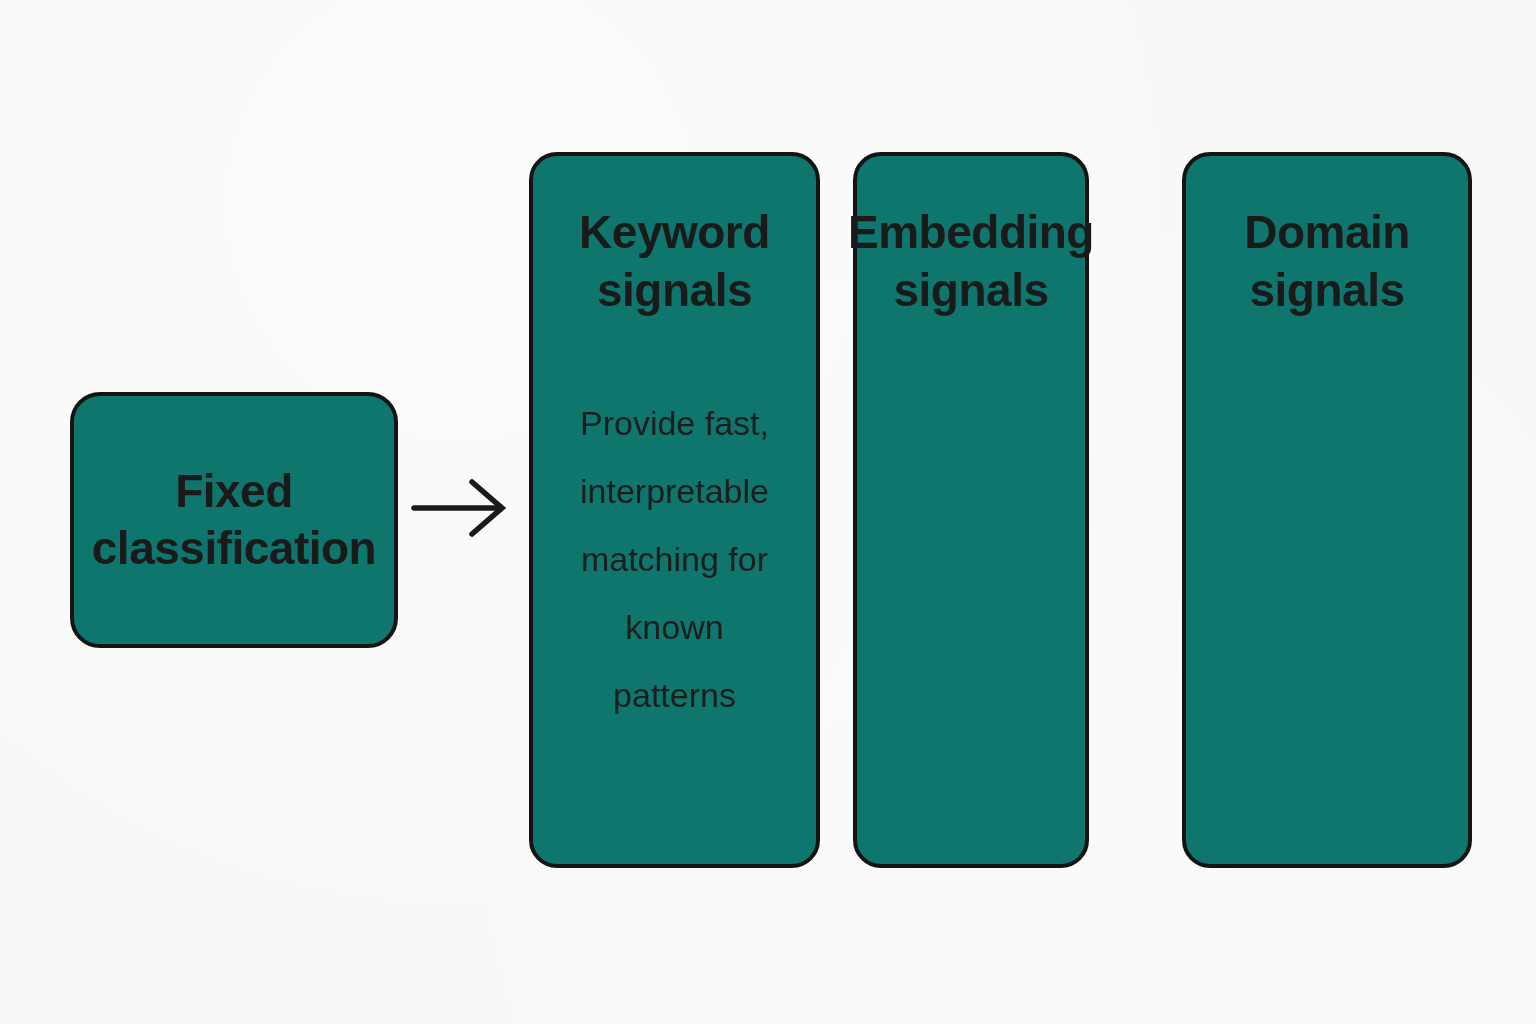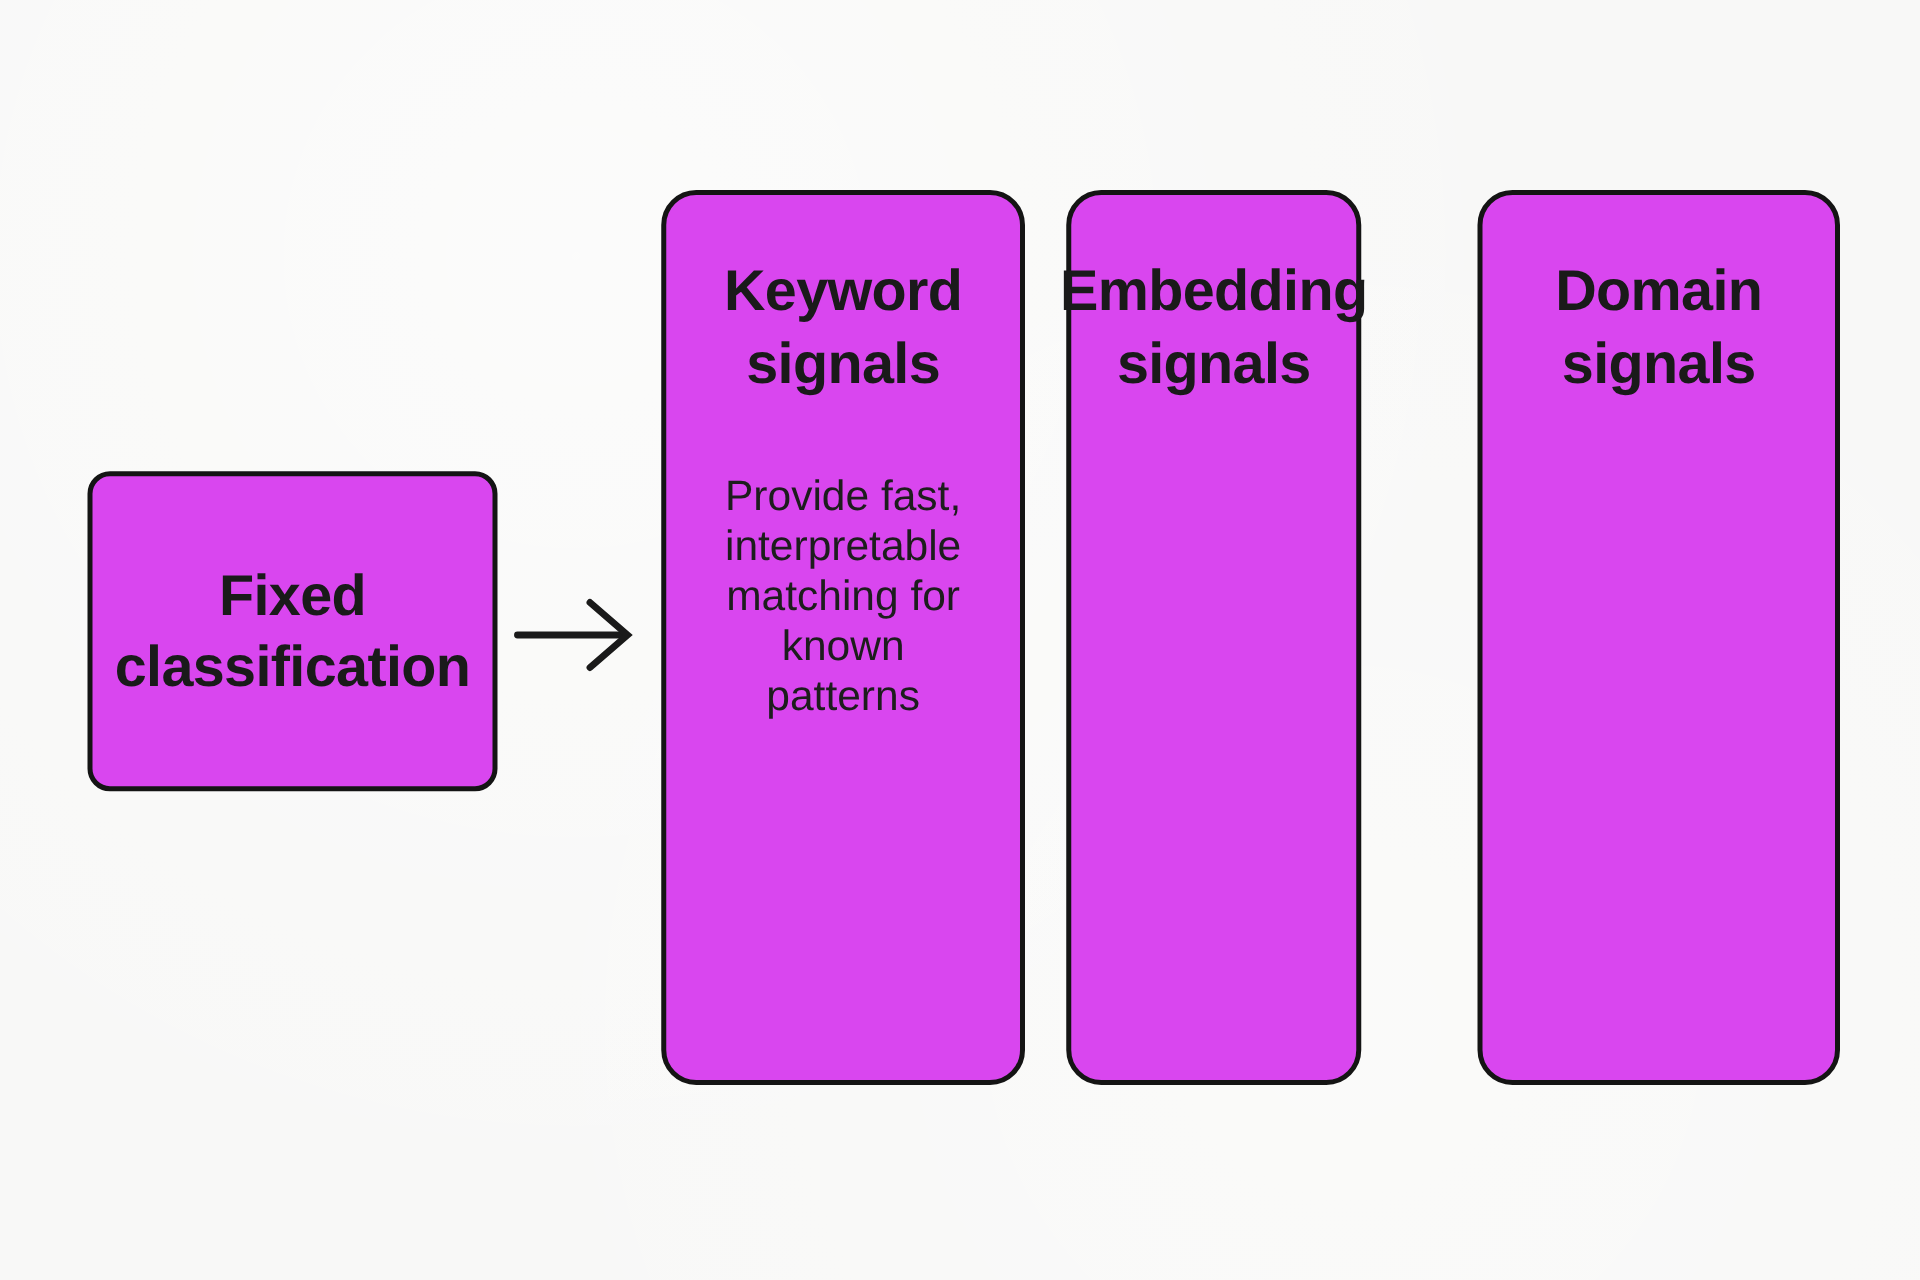--- a/index.html
+++ b/index.html
@@ -25,32 +25,33 @@
     inset: 0;
     background:
       radial-gradient(circle at 30% 20%, rgba(255,255,255,0.5), transparent 60%),
       radial-gradient(circle at 70% 80%, rgba(255,255,255,0.35), transparent 55%);
     pointer-events: none;
   }
 
   .box {
     position: absolute;
     box-sizing: border-box;
-    background: #d946ef;
+    background: #0f766e;
     border: 4px solid #141414;
     color: #1a1a1a;
     z-index: 1;
+    gap: 12px;
   }
 
   .source-box {
     left: 70px;
-    top: 377px;
+    top: 392px;
     width: 328px;
     height: 256px;
-    border-radius: 18px;
+    border-radius: 30px;
     display: flex;
     align-items: center;
     justify-content: center;
     text-align: center;
   }
   .source-label {
     font-size: 46px;
     font-weight: 700;
     line-height: 1.25;
     white-space: pre-line;
@@ -83,21 +84,21 @@
     line-height: 1.25;
     text-align: center;
     white-space: pre-line;
     letter-spacing: -0.5px;
     color: #1a1a1a;
   }
   .card-body {
     margin-top: 58px;
     font-size: 34px;
     font-weight: 400;
-    line-height: 40px;
+    line-height: 68px;
     text-align: center;
     white-space: pre-line;
     color: #1d1d1d;
   }
 </style>
 </head>
 <body>
 
 <div class="canvas">
 

